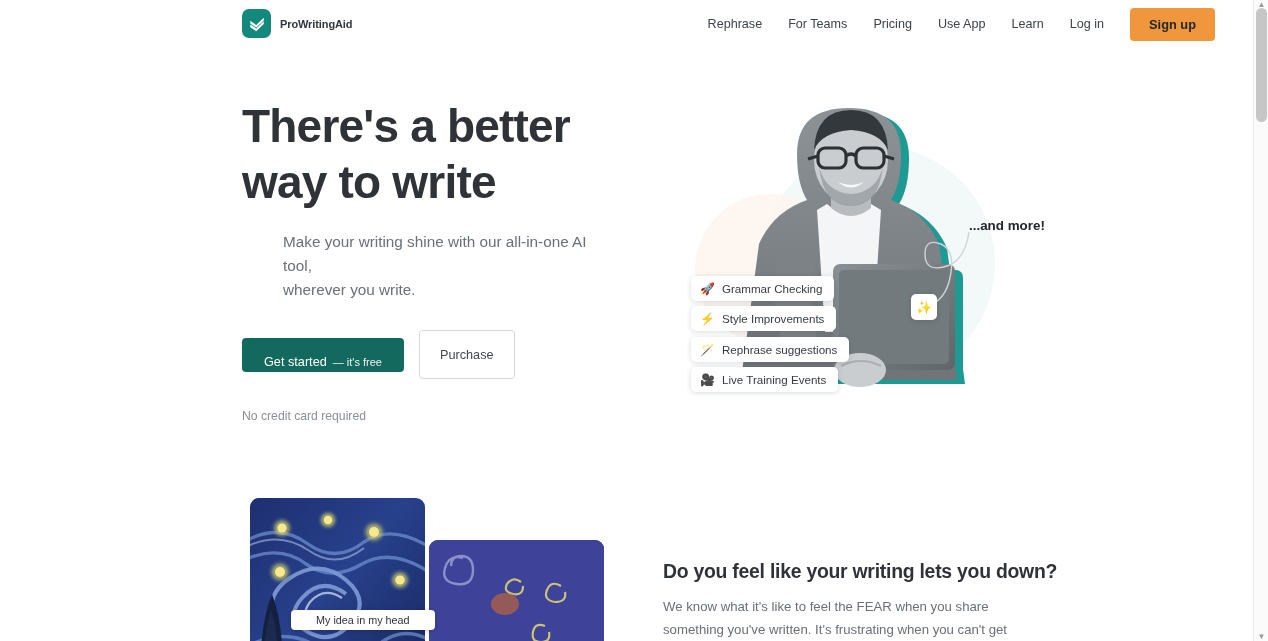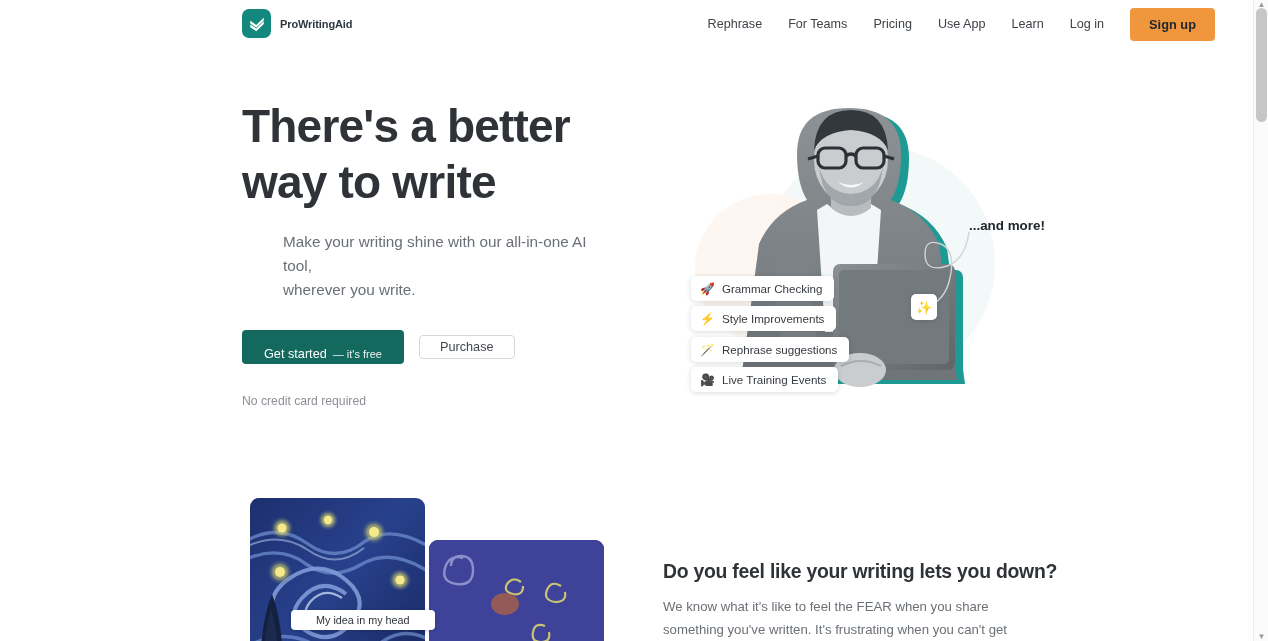--- a/index.html
+++ b/index.html
@@ -102,21 +102,21 @@
     border: none; border-radius: 4px;
     padding: 17px 22px; height: 32px;
     font-size: 12.7px; cursor: pointer;
     display: inline-flex; align-items: baseline; gap: 6px;
     font-family: "Liberation Sans", sans-serif;
   }
   .btn-primary .free { font-size: 11px; opacity: .92; }
   .btn-secondary {
     background: #ffffff; color: #43484d;
     border: 1px solid #d4d8db; border-radius: 4px;
-    padding: 0 20px; height: 24px;
+    padding: 0 20px; height: 49px;
     font-size: 12.7px; cursor: pointer;
     font-family: "Liberation Sans", sans-serif;
   }
   .no-card {
     margin-top: 30px;
     font-size: 12.2px; color: #8b9096;
   }
 
   
   .hero-art {

